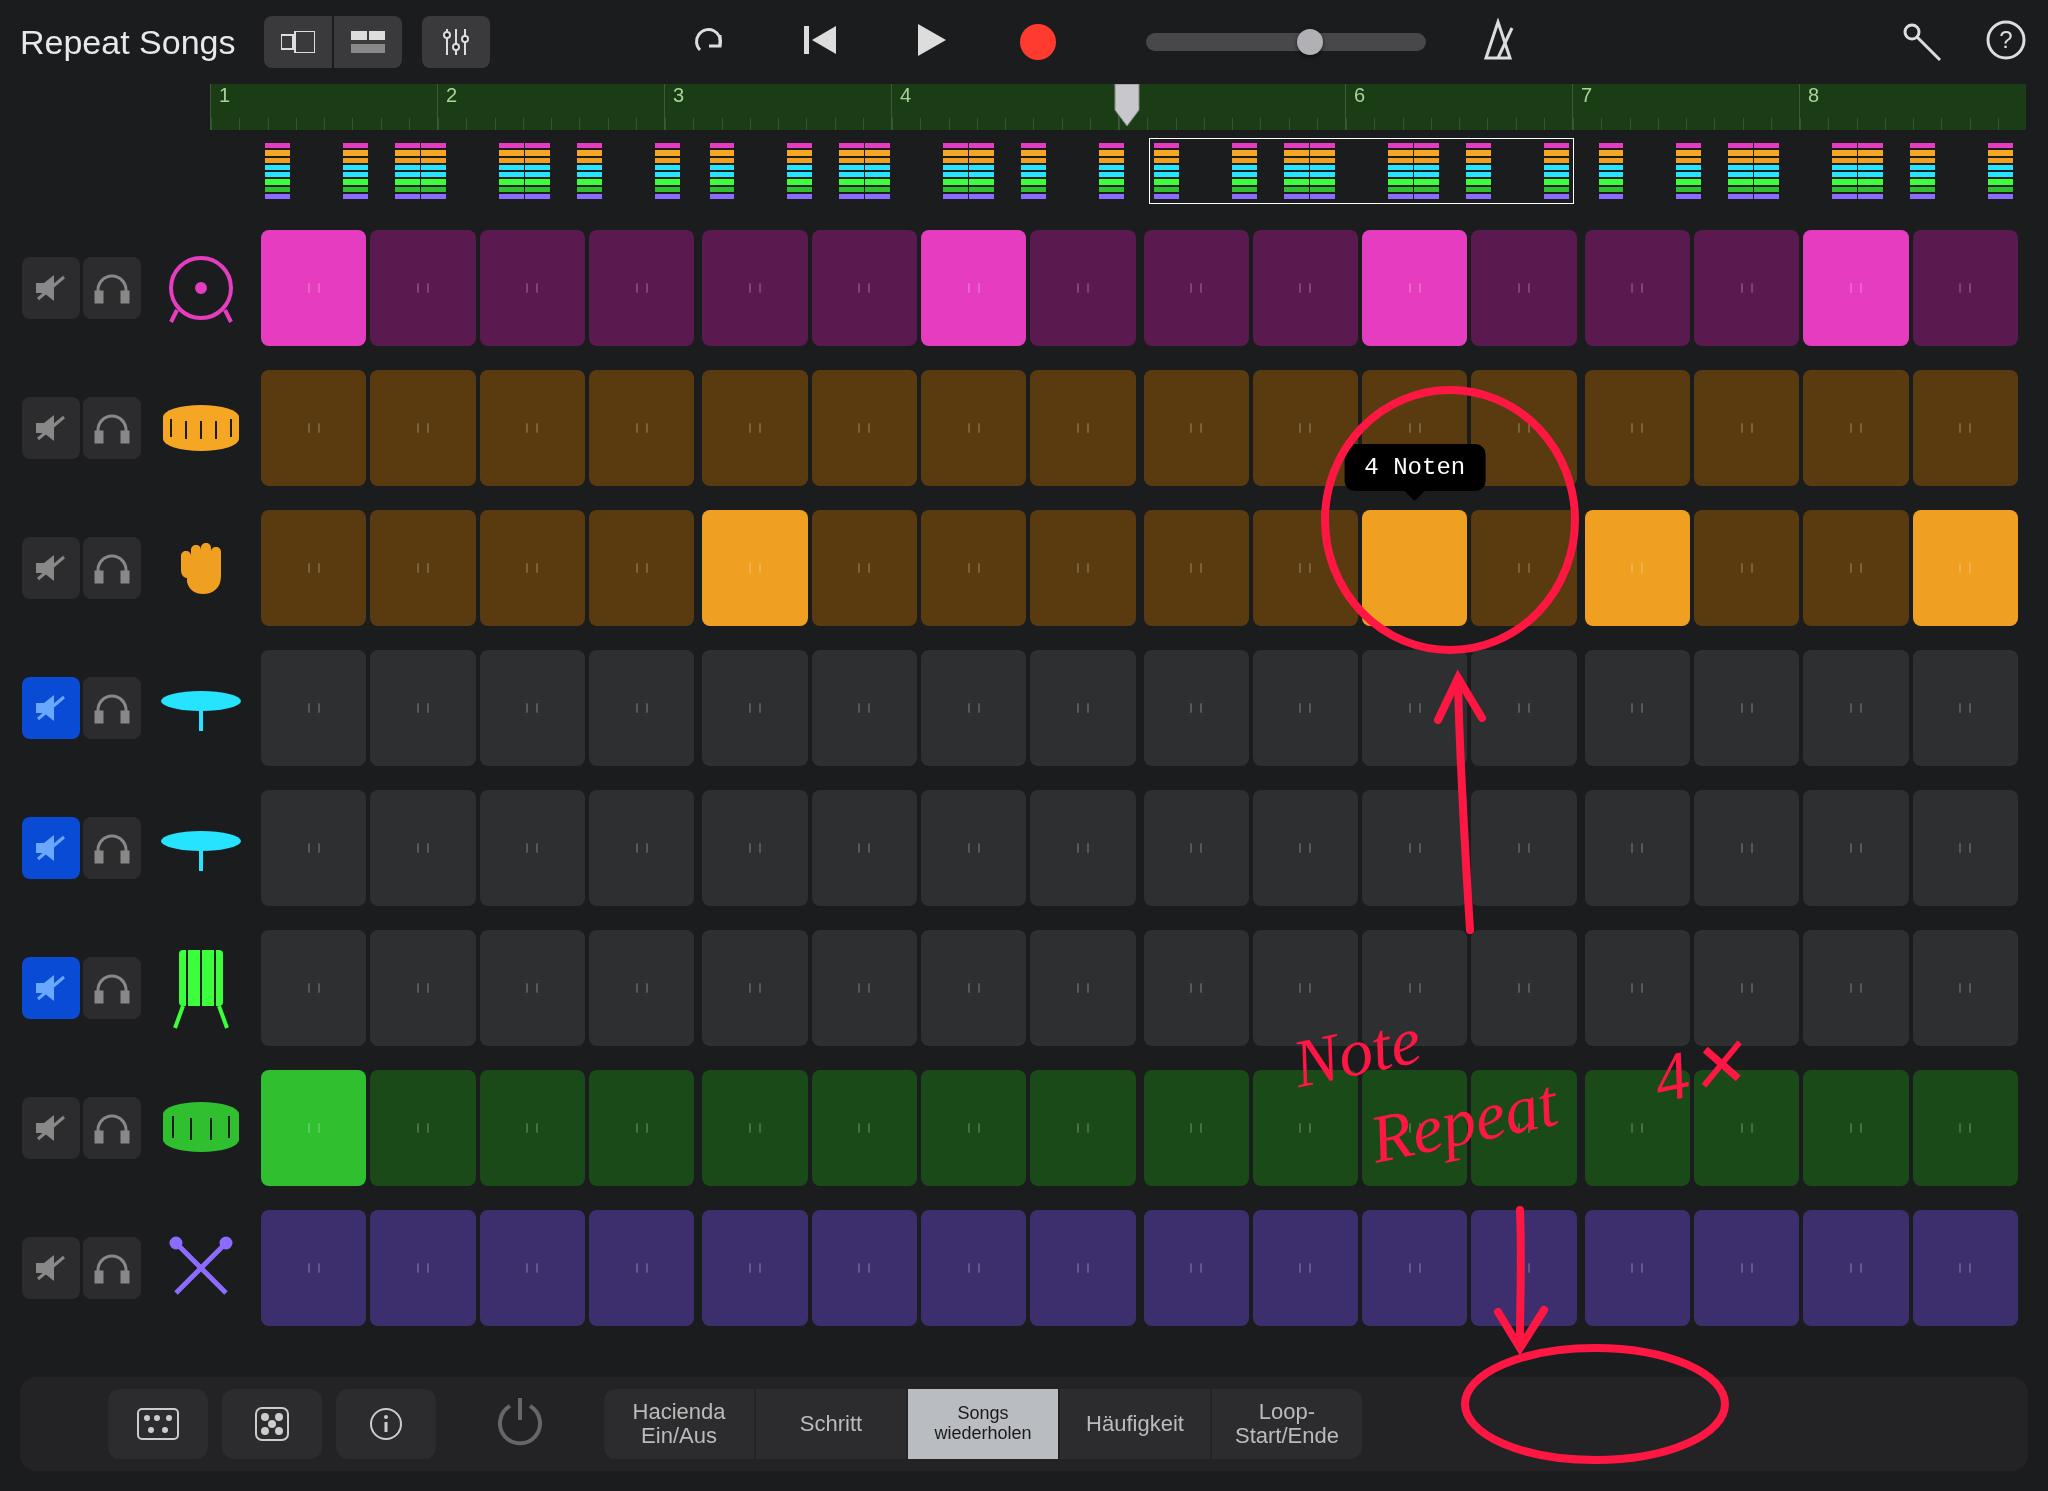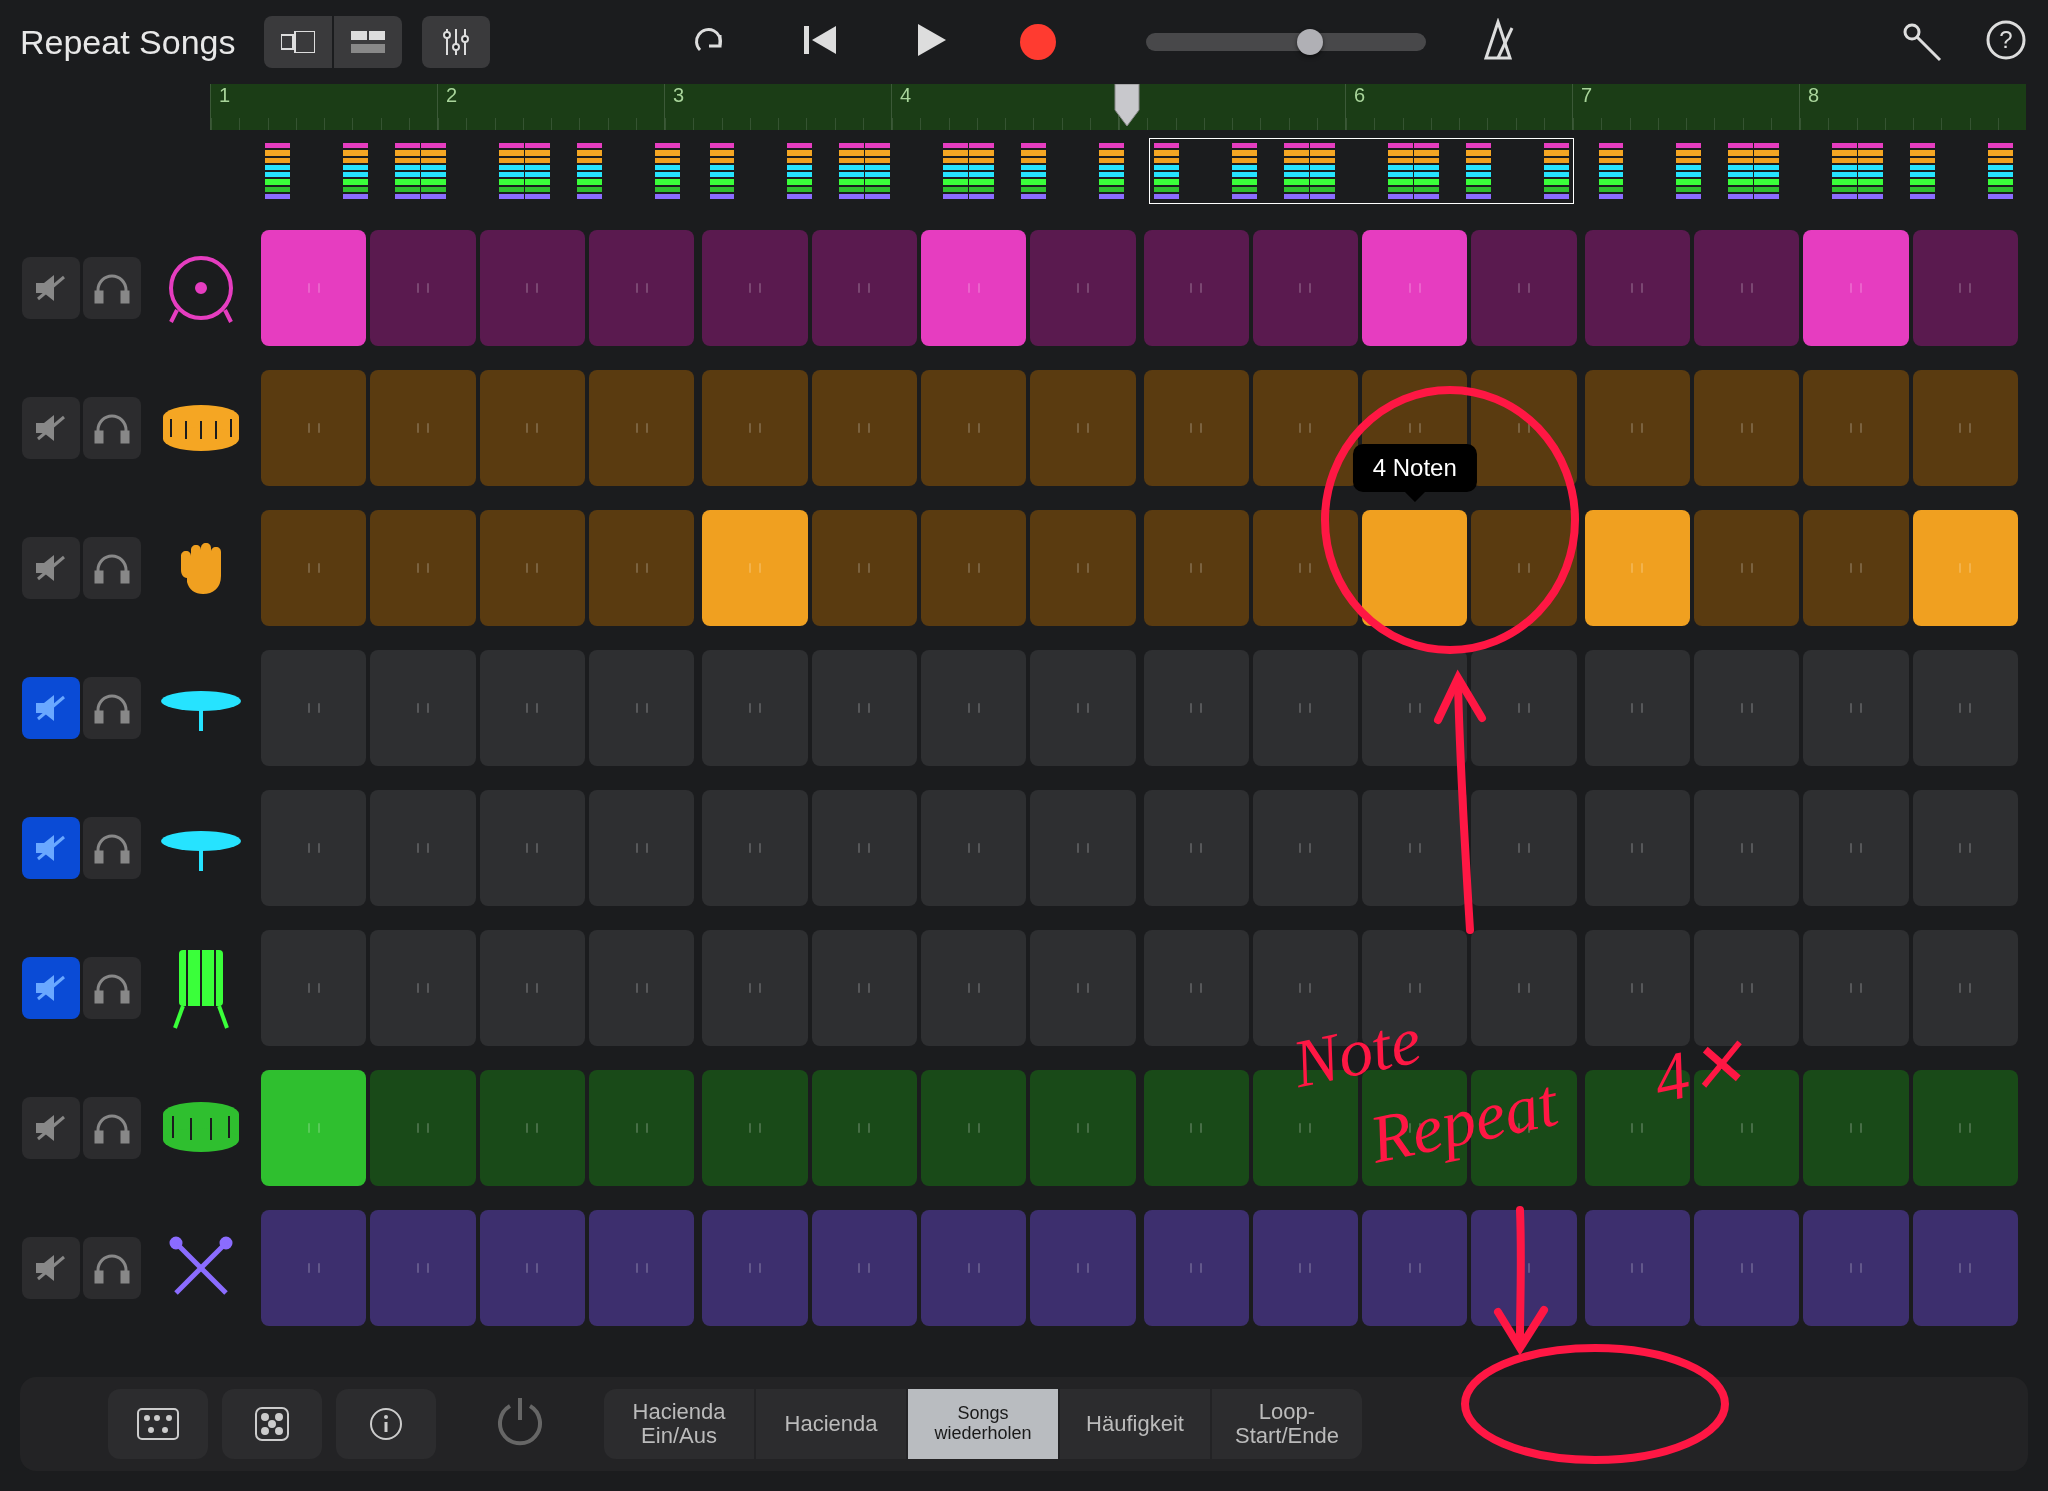--- a/index.html
+++ b/index.html
@@ -44,21 +44,21 @@
 
   
   .tracks { padding: 4px 30px 0 22px; }
   .track { display:flex; align-items:center; height: 140px; gap: 10px; }
   .tctl { display:flex; gap:3px; }
   .ctl { width:58px; height:62px; border-radius:8px; display:flex; align-items:center; justify-content:center; }
   .ctl.dark { background:#2c2c2e; color:#888; }
   .ctl.blue { background:#0a4bd6; color:#6aa8ff; }
   .instr { width: 100px; display:flex; align-items:center; justify-content:center; }
   .steps { flex:1; display:flex; gap:8px; height: 116px; }
-  .grp { flex:1; display:flex; gap:4px; }
+  .grp { flex:1; display:flex; gap:4px;font-family:Liberation Mono, monospace; }
   .step { flex:1; border-radius: 8px; display:flex; align-items:center; justify-content:center; position:relative; }
   .step .dots { position:absolute; width:100%; height:100%; display:flex; align-items:center; justify-content:center; }
   .step .dots::before, .step .dots::after { content:""; width:2px; height:10px; background:rgba(255,255,255,.2); border-radius:1px; }
   .step .dots::before{transform:translateX(-4px);} .step .dots::after{transform:translateX(4px);}
   .row-magenta .step { background:#5a1a4f; }
   .row-magenta .step.on { background:#e63dc0; }
   .row-yellow .step { background:#5a3b10; }
   .row-hand .step { background:#5a3b10; }
   .row-hand .step.on { background:#f0a020; }
   .row-cy .step { background:#2e2f31; }
@@ -1551,21 +1551,21 @@
       </svg>
   </div>
   <div class="power">
     <svg width="60" height="60" viewBox="0 0 60 60" fill="none" stroke="#666" stroke-width="4">
         <path d="M 20 14 A 20 20 0 1 0 40 14"></path>
         <line x1="30" y1="6" x2="30" y2="28"></line>
       </svg>
   </div>
   <div class="modes" id="modes">
       <div class="mbtn">Hacienda Ein/Aus</div>
-      <div class="mbtn">Hacienda</div>
+      <div class="mbtn">Schritt</div>
       <div class="mbtn sel">Songs wiederholen</div>
       <div class="mbtn">Häufigkeit</div>
       <div class="mbtn">Loop-Start/Ende</div>
     </div>
 </div>
 
 <svg class="anno">
   <g stroke="#ff1744" stroke-width="8" fill="none" stroke-linecap="round">
 
     <ellipse cx="1450" cy="520" rx="125" ry="130"></ellipse>

